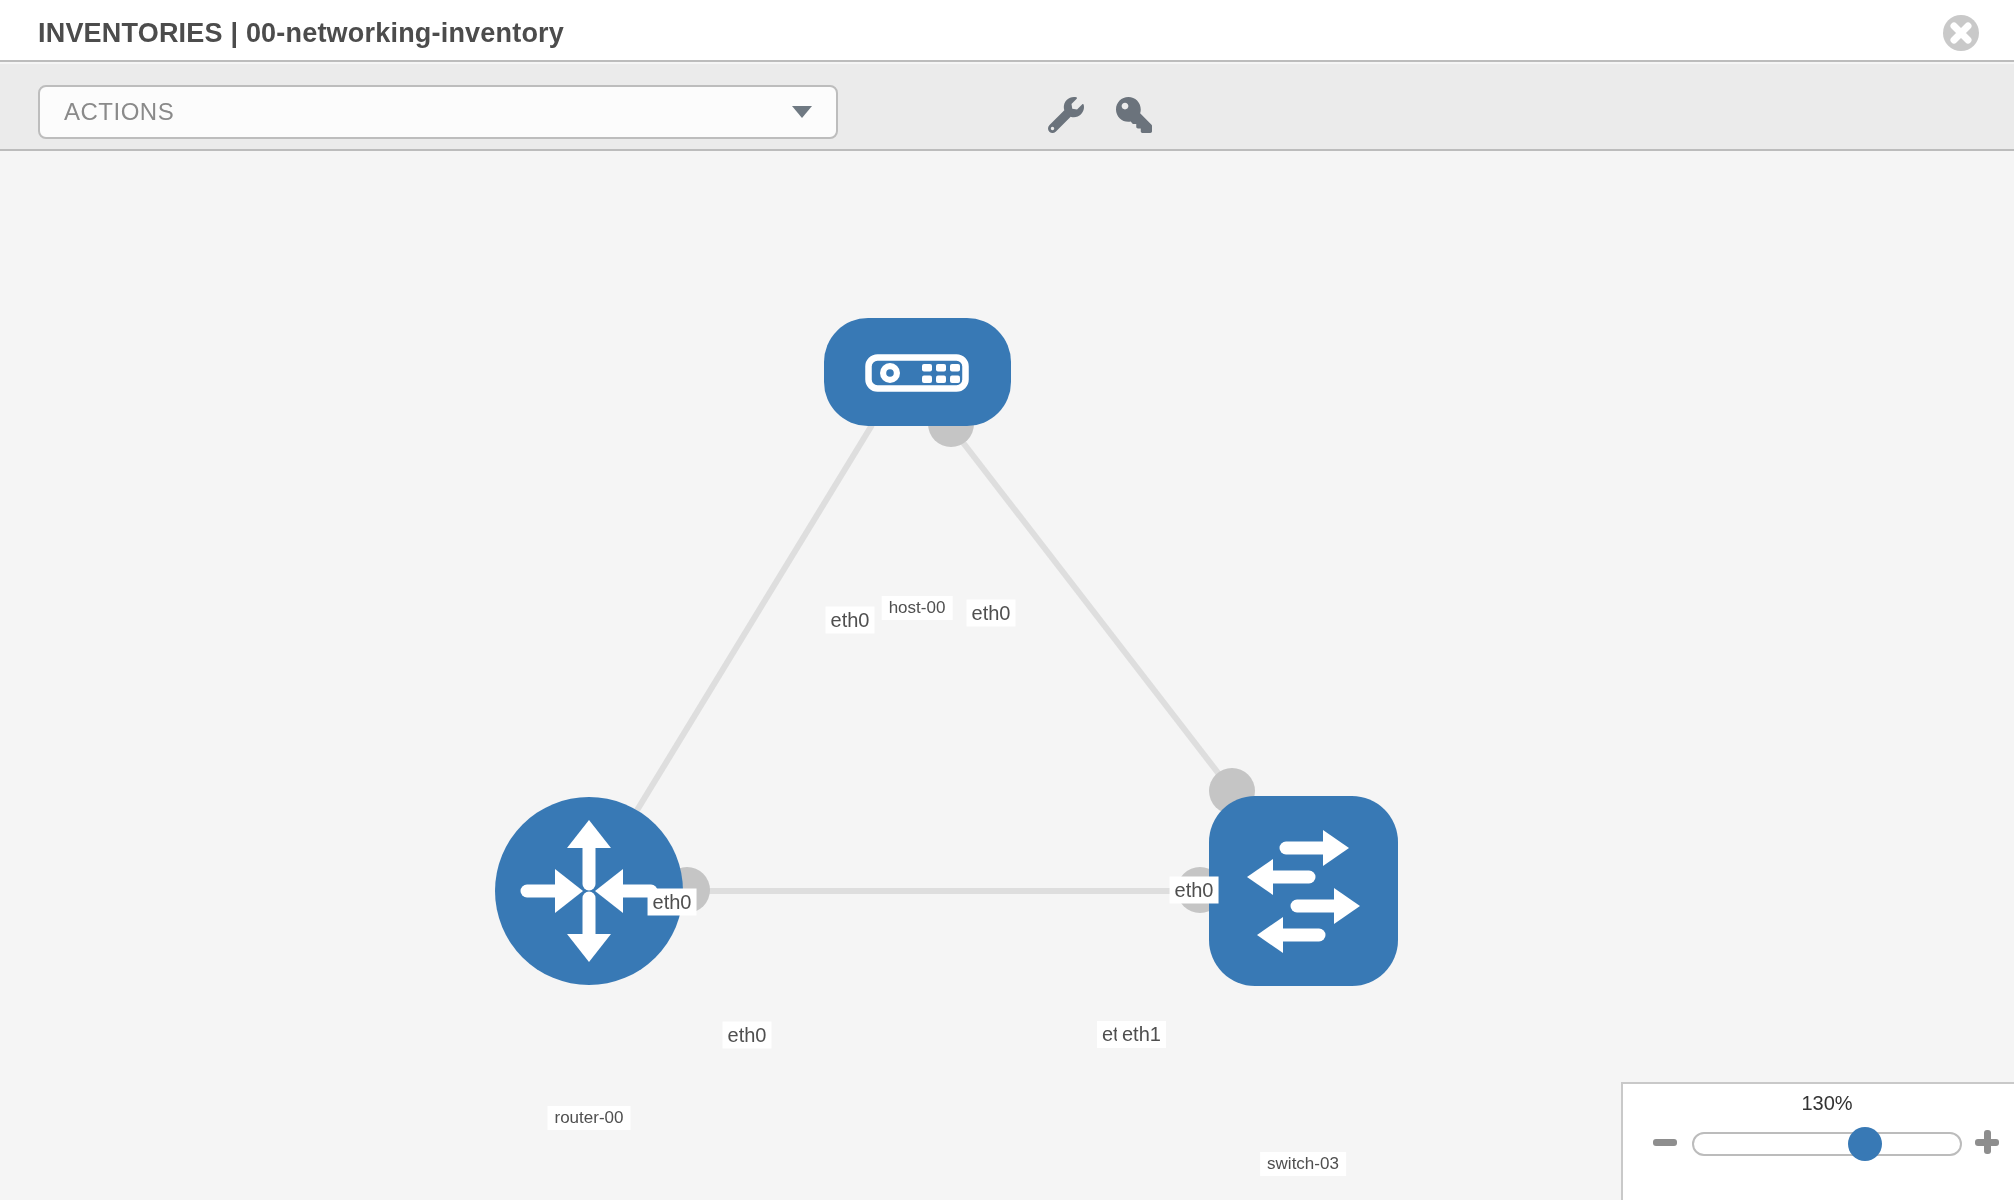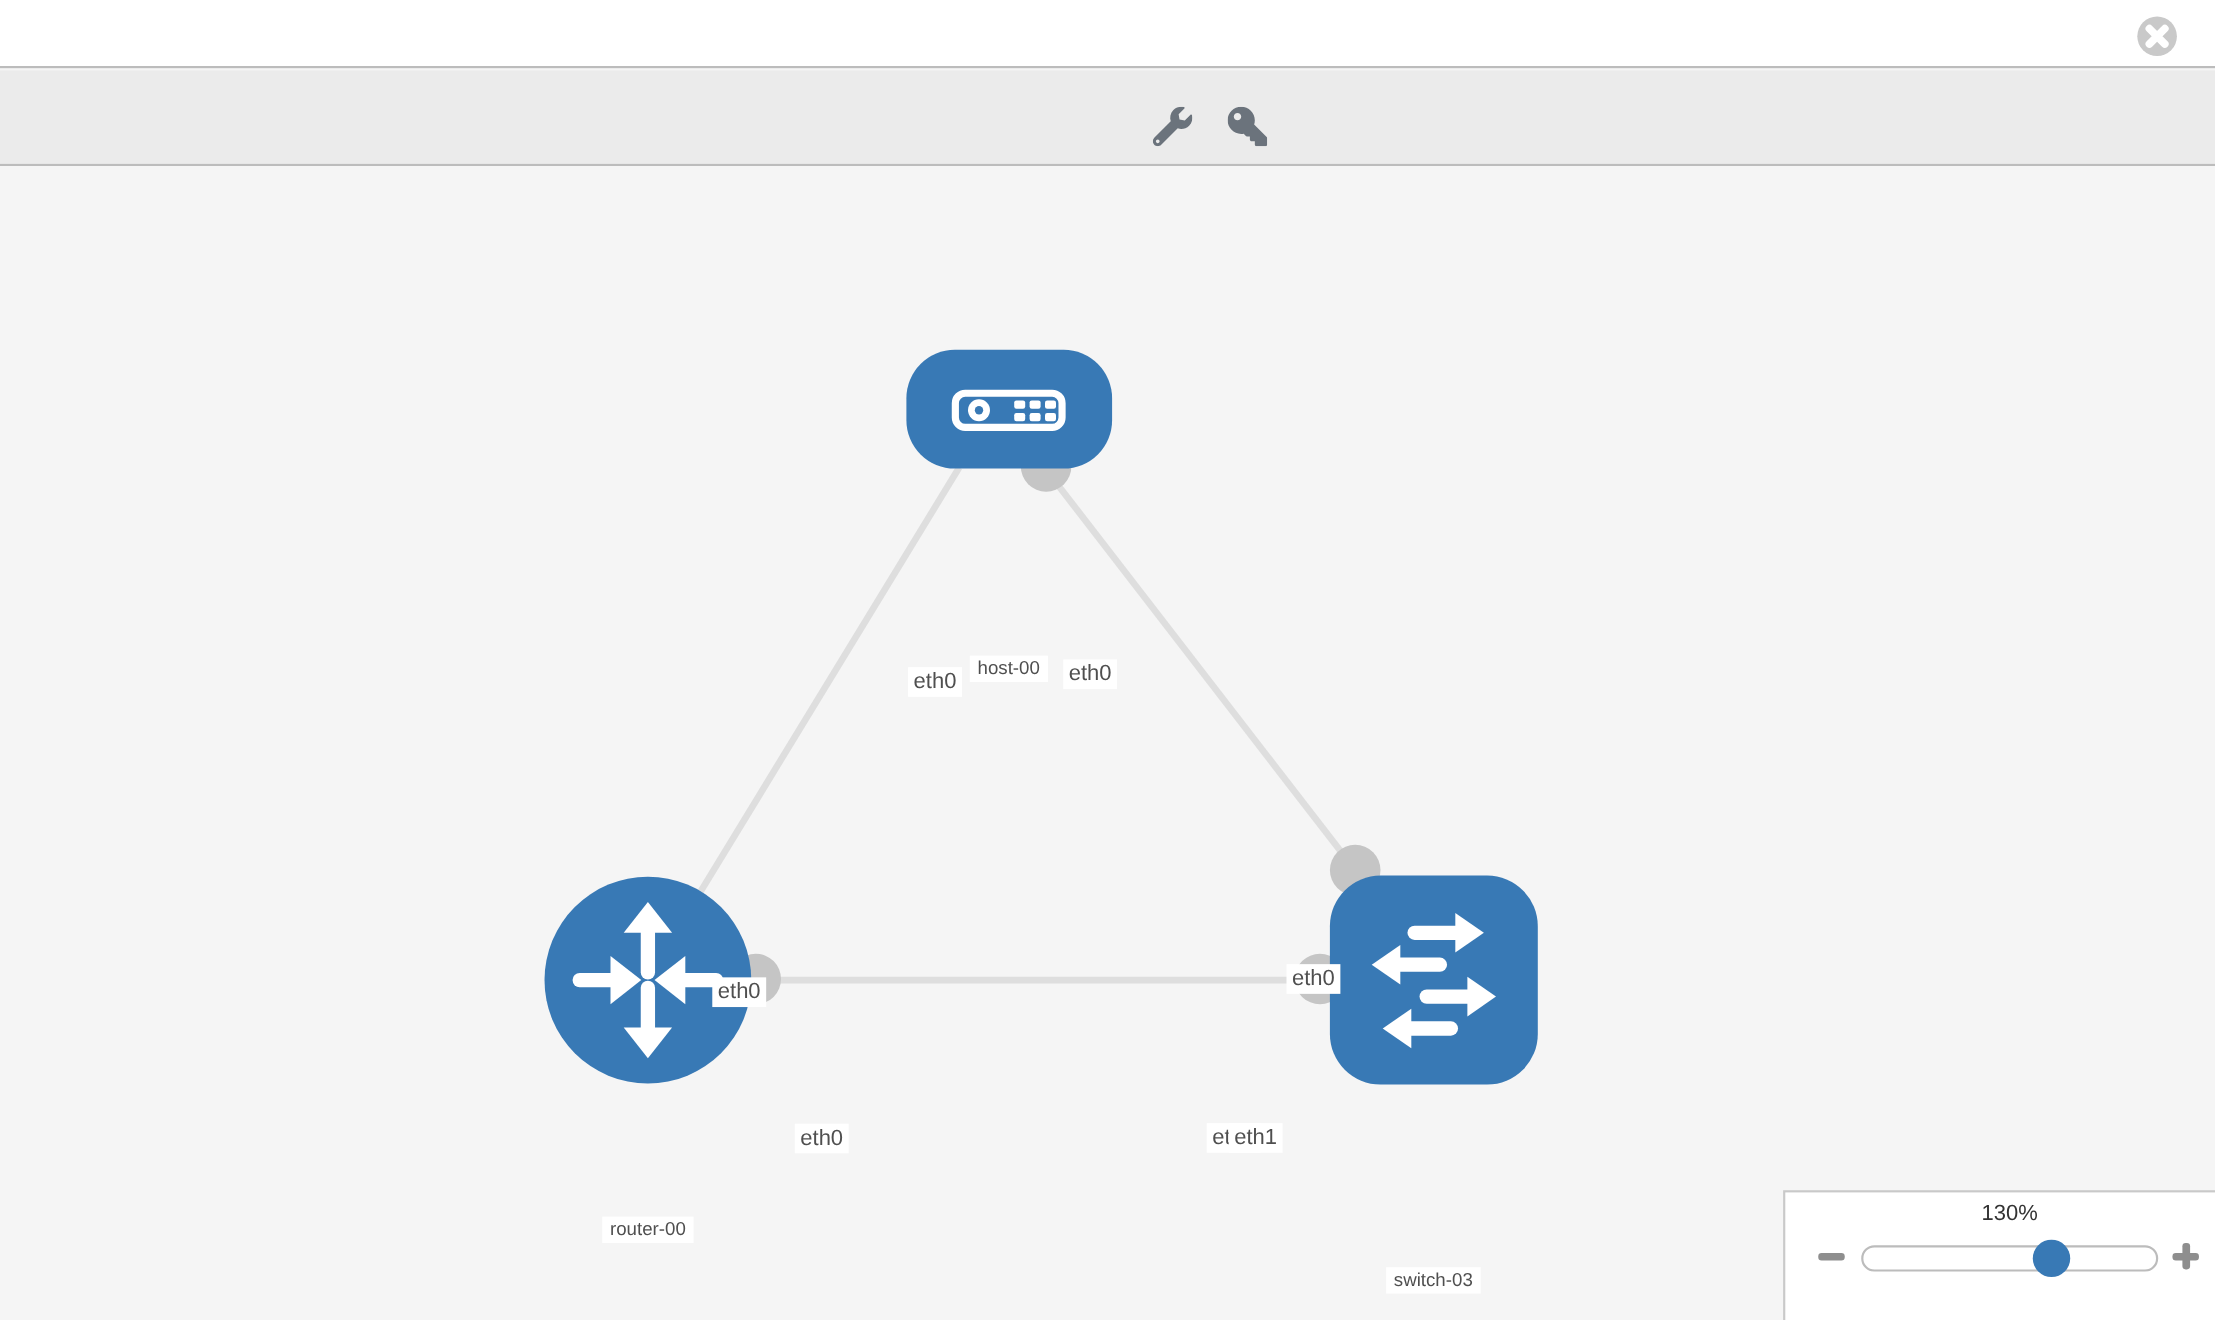--- a/index.html
+++ b/index.html
@@ -88,29 +88,34 @@
     background:#3879b5; border-radius:50%; cursor:grab;
   }
   .zoom-plus { position:absolute; left:352px; top:46px; width:24px; height:24px; cursor:pointer; }
   .zoom-plus .h { position:absolute; left:0; top:9px; width:24px; height:7px; background:#8e8e8e; border-radius:3px; }
   .zoom-plus .v { position:absolute; left:9px; top:0; width:7px; height:24px; background:#8e8e8e; border-radius:3px; }
 </style>
 </head>
 <body>
 
 <div class="header">
+  <div class="page-title">INVENTORIES | 00-networking-inventory</div>
   <div class="close-btn">
     <svg width="38" height="38" viewBox="0 0 38 38">
       <circle cx="19" cy="19" r="18" fill="#c9c9c9"></circle>
       <path d="M12 12 L26 26 M26 12 L12 26" stroke="#ffffff" stroke-width="7" stroke-linecap="round"></path>
     </svg>
   </div>
 </div>
 
 <div class="toolbar">
+  <div class="dropdown dd-actions">
+    <span class="dd-label">ACTIONS</span>
+    <span class="caret"></span>
+  </div>
 
   <div class="tool-icon icon-wrench">
     <svg width="36" height="36" viewBox="0 0 512 512">
       <path fill="#6b737c" d="M507.73 109.1c-2.24-9.03-13.54-12.09-20.12-5.51l-74.36 74.36-67.88-11.31-11.31-67.88 74.36-74.36c6.62-6.62 3.43-17.9-5.66-20.16-47.38-11.74-99.55.91-136.58 37.93-39.64 39.64-50.55 97.1-34.05 147.2L18.74 402.76c-24.99 24.99-24.99 65.51 0 90.5 24.99 24.99 65.51 24.99 90.5 0l213.21-213.21c50.12 16.71 107.47 5.68 147.37-34.22 37.07-37.07 49.7-89.32 37.91-136.73zM64 472c-13.25 0-24-10.75-24-24 0-13.26 10.75-24 24-24s24 10.74 24 24c0 13.25-10.75 24-24 24z"></path>
     </svg>
   </div>
 
   <div class="tool-icon icon-key">
     <svg width="36" height="36" viewBox="0 0 512 512">
       <g transform="translate(512,0) scale(-1,1)">

